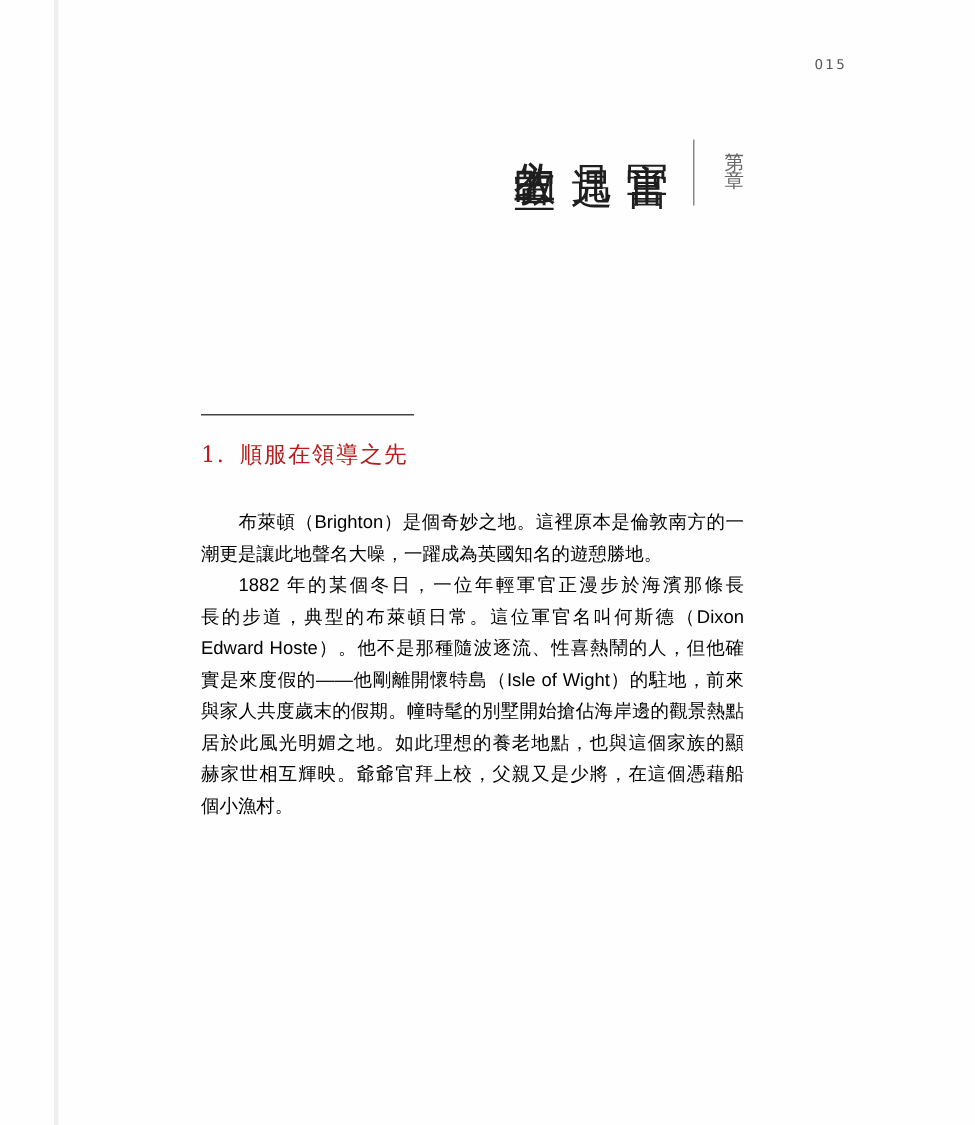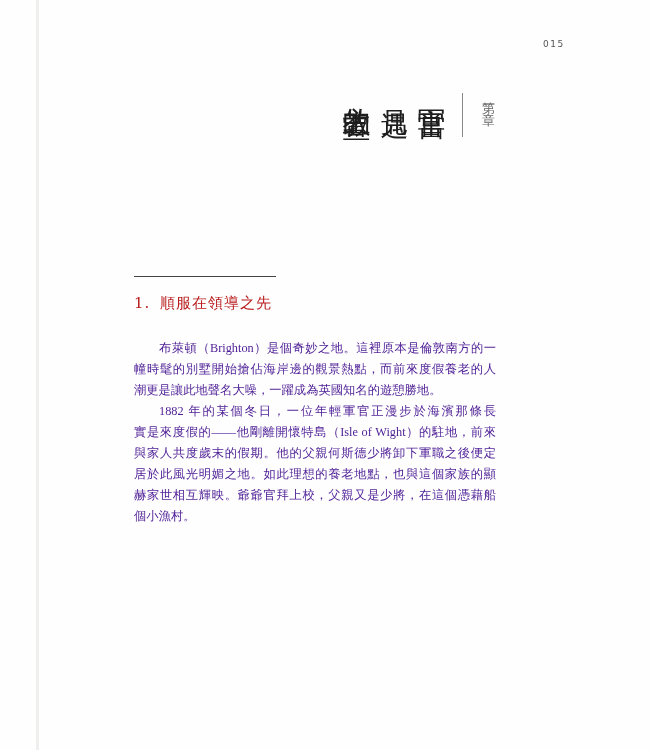--- a/index.html
+++ b/index.html
@@ -86,24 +86,24 @@
     }
     .section-heading .num {
       display: inline-block;
       width: 26px;
     }
     .body {
       position: absolute;
       left: 134px;
       top: 338px;
       width: 362px;
-      font-family: Liberation Serif, serif;
+      font-family: Liberation Sans, sans-serif;
       font-size: 12.3px;
       line-height: 21px;
-      color: #4c1d95;
+      color: #000000;
     }
     .line {
       display: block;
       white-space: nowrap;
       text-align: justify;
       text-align-last: justify;
       height: 21px;
     }
     .line.indent {
       padding-left: 25px;
@@ -132,26 +132,27 @@
 
   <div class="section-rule"></div>
 
   <div class="section-heading">
     <span class="num">1.</span><span>順服在領導之先</span>
   </div>
 
   <div class="body">
     <div>
       <span class="line indent">布萊頓（Brighton）是個奇妙之地。這裡原本是倫敦南方的一</span>
-      <span class="line">幢時髦的別墅開始搶佔海岸邊的觀景熱點，而前來度假養老的人</span>
       <span class="line last">潮更是讓此地聲名大噪，一躍成為英國知名的遊憩勝地。</span>
     </div>
     <div class="para-gap"></div>
     <div>
       <span class="line indent">1882 年的某個冬日，一位年輕軍官正漫步於海濱那條長</span>
+      <span class="line">長的步道，典型的布萊頓日常。這位軍官名叫何斯德（Dixon</span>
+      <span class="line">Edward Hoste）。他不是那種隨波逐流、性喜熱鬧的人，但他確</span>
       <span class="line">實是來度假的——他剛離開懷特島（Isle of Wight）的駐地，前來</span>
-      <span class="line">與家人共度歲末的假期。他的父親何斯德少將卸下軍職之後便定</span>
+      <span class="line">與家人共度歲末的假期。幢時髦的別墅開始搶佔海岸邊的觀景熱點</span>
       <span class="line">居於此風光明媚之地。如此理想的養老地點，也與這個家族的顯</span>
       <span class="line">赫家世相互輝映。爺爺官拜上校，父親又是少將，在這個憑藉船</span>
       <span class="line last">個小漁村。</span>
     </div>
   </div>
 </div>
 
 </body></html>

